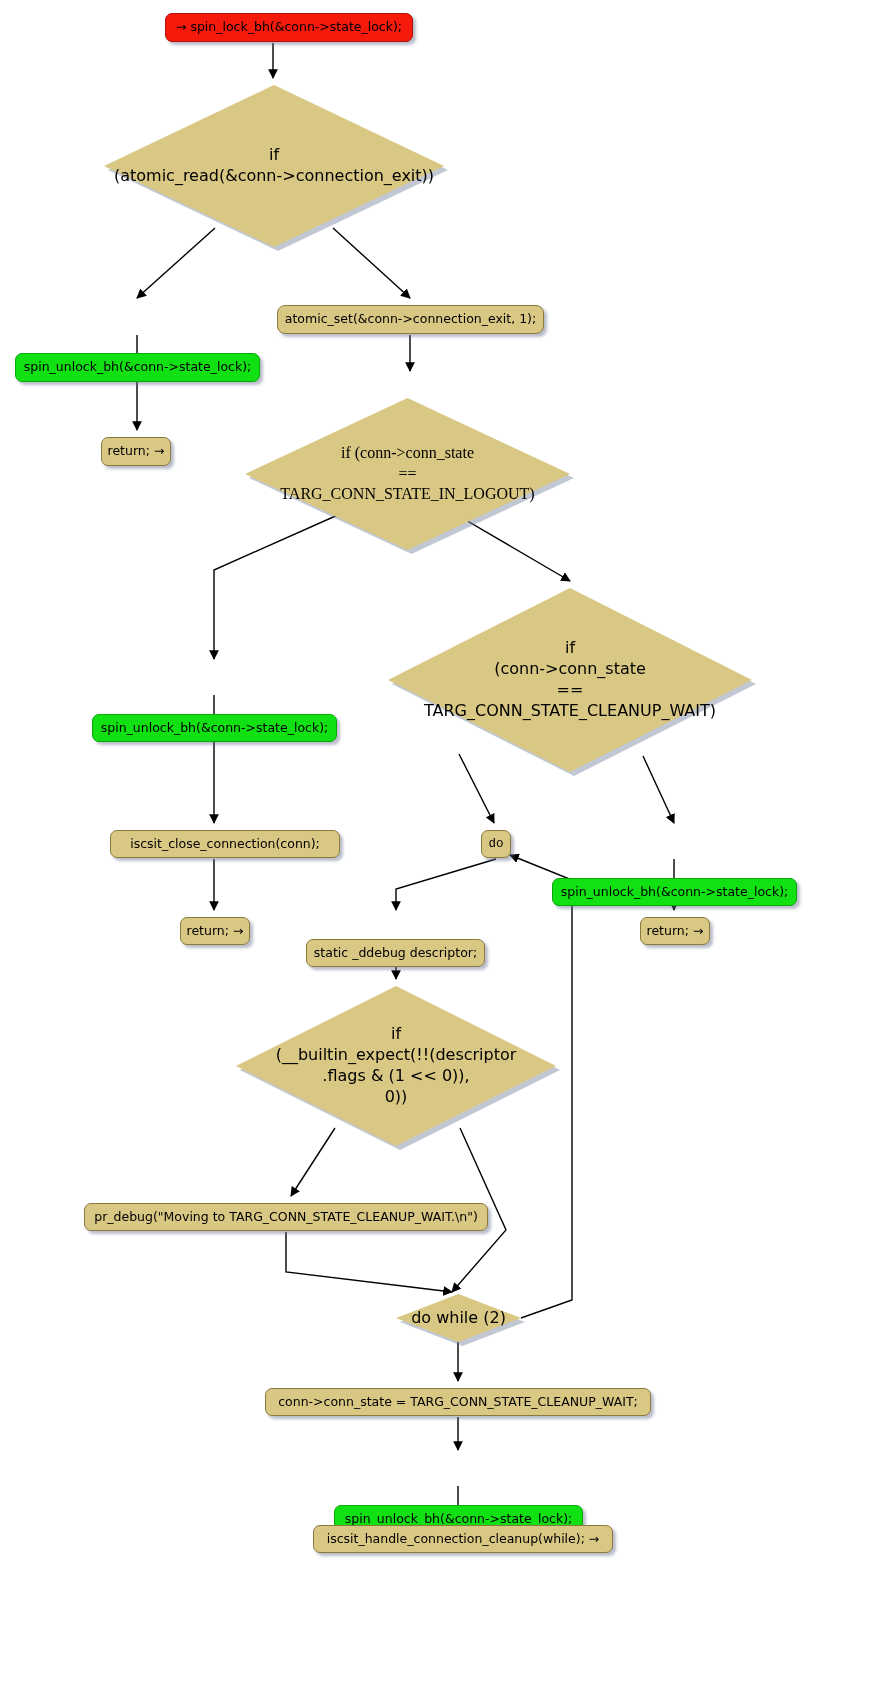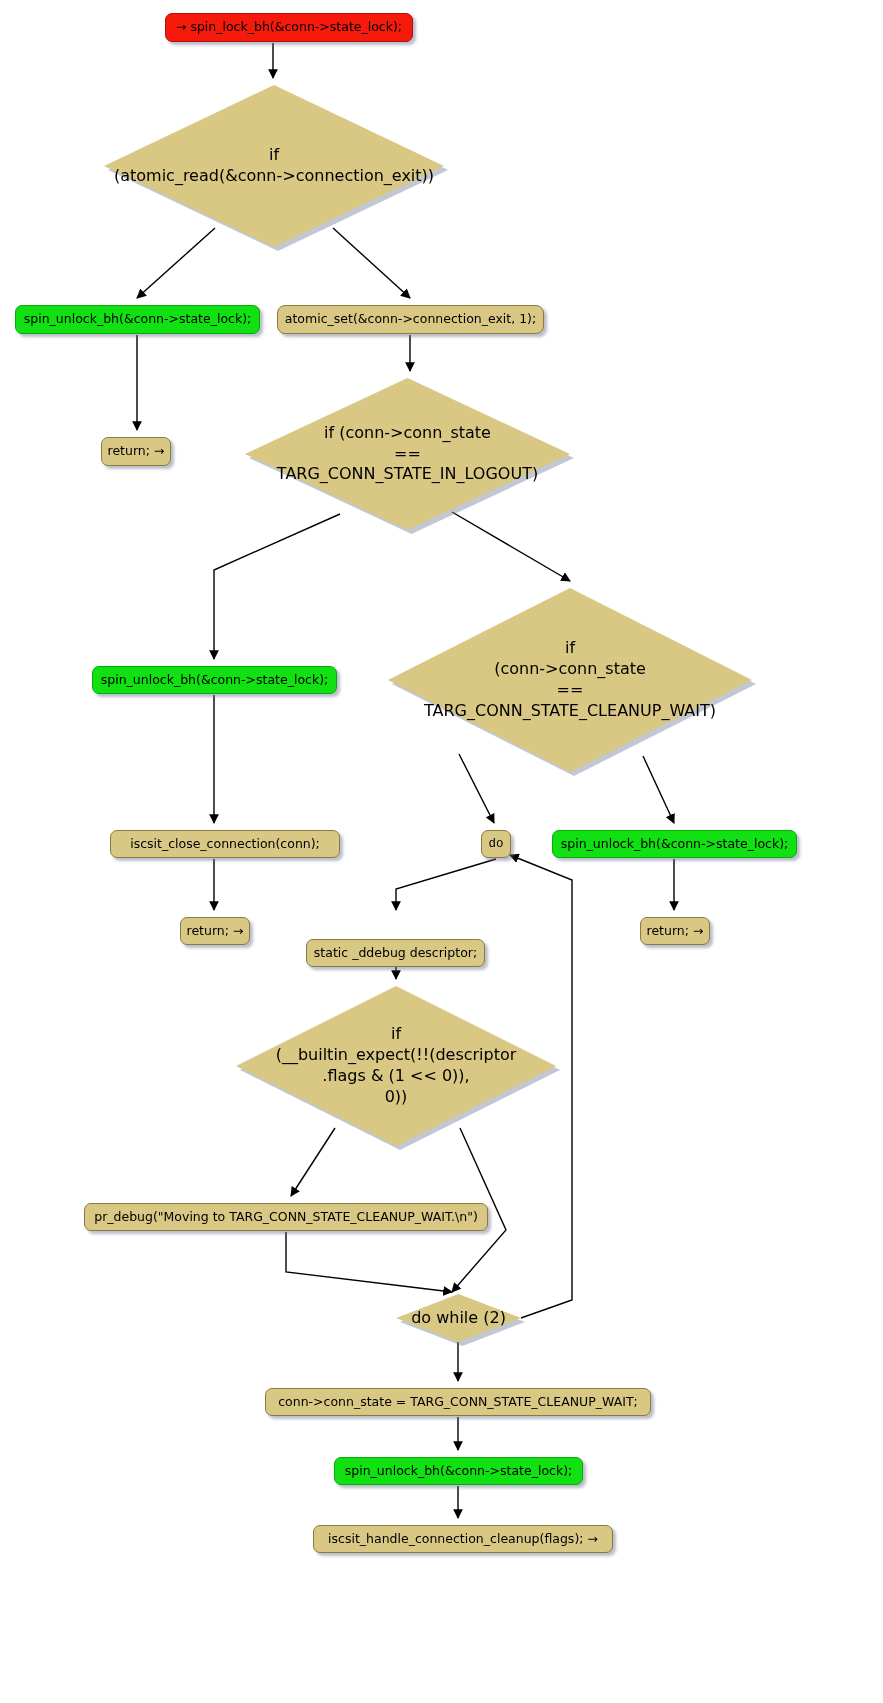--- a/index.html
+++ b/index.html
@@ -44,20 +44,21 @@
     background: #d9c784;
     box-shadow: 3px 3px 3px rgba(100,110,140,0.45);
     font-size: 12.5px;
     line-height: 1.15;
     padding: 0 8px;
   }
   .rect.green {
     background: #11e012;
     border: 1px solid #0aa80b;
     box-shadow: 3px 3px 3px rgba(100,110,140,0.45);
+    margin-top: 48px;
   }
   .rect.red {
     background: #f51a0c;
     border: 1px solid #b01208;
     box-shadow: 3px 3px 3px rgba(100,110,140,0.45);
   }
   
   .diamond {
     background: transparent;
     border: none;
@@ -166,21 +167,21 @@
   </div>
 
   <div class="node rect" style="left:277px; top:305px; width:267px; height:29px;border-radius:8px;">
     <span class="nlabel">atomic_set(&amp;conn-&gt;connection_exit, 1);</span>
   </div>
 
   <div class="node rect" style="left:101px; top:437px; width:70px; height:29px;">
     <span class="nlabel">return; →</span>
   </div>
 
-  <div class="node diamond" style="left:245px; top:378px; width:325px; height:152px;">
+  <div class="node diamond" style="left:245px; top:398px; width:325px; height:152px;font-family:Liberation Serif, serif;">
     <span class="dshadow"></span>
     <span class="dshape"></span>
     <span class="dlabel">if (conn-&gt;conn_state
 ==
 TARG_CONN_STATE_IN_LOGOUT)</span>
   </div>
 
   <div class="node rect green" style="left:92px; top:666px; width:245px; height:28px;">
     <span class="nlabel">spin_unlock_bh(&amp;conn-&gt;state_lock);</span>
   </div>
@@ -239,16 +240,16 @@
 
   <div class="node rect" style="left:265px; top:1388px; width:386px; height:28px;align-items:center;">
     <span class="nlabel">conn-&gt;conn_state = TARG_CONN_STATE_CLEANUP_WAIT;</span>
   </div>
 
   <div class="node rect green" style="left:334px; top:1457px; width:249px; height:28px;">
     <span class="nlabel">spin_unlock_bh(&amp;conn-&gt;state_lock);</span>
   </div>
 
   <div class="node rect" style="left:313px; top:1525px; width:300px; height:28px;">
-    <span class="nlabel">iscsit_handle_connection_cleanup(flags); →</span>
+    <span class="nlabel">iscsit_handle_connection_cleanup(while); →</span>
   </div>
 
 </div>
 
 </body></html>

